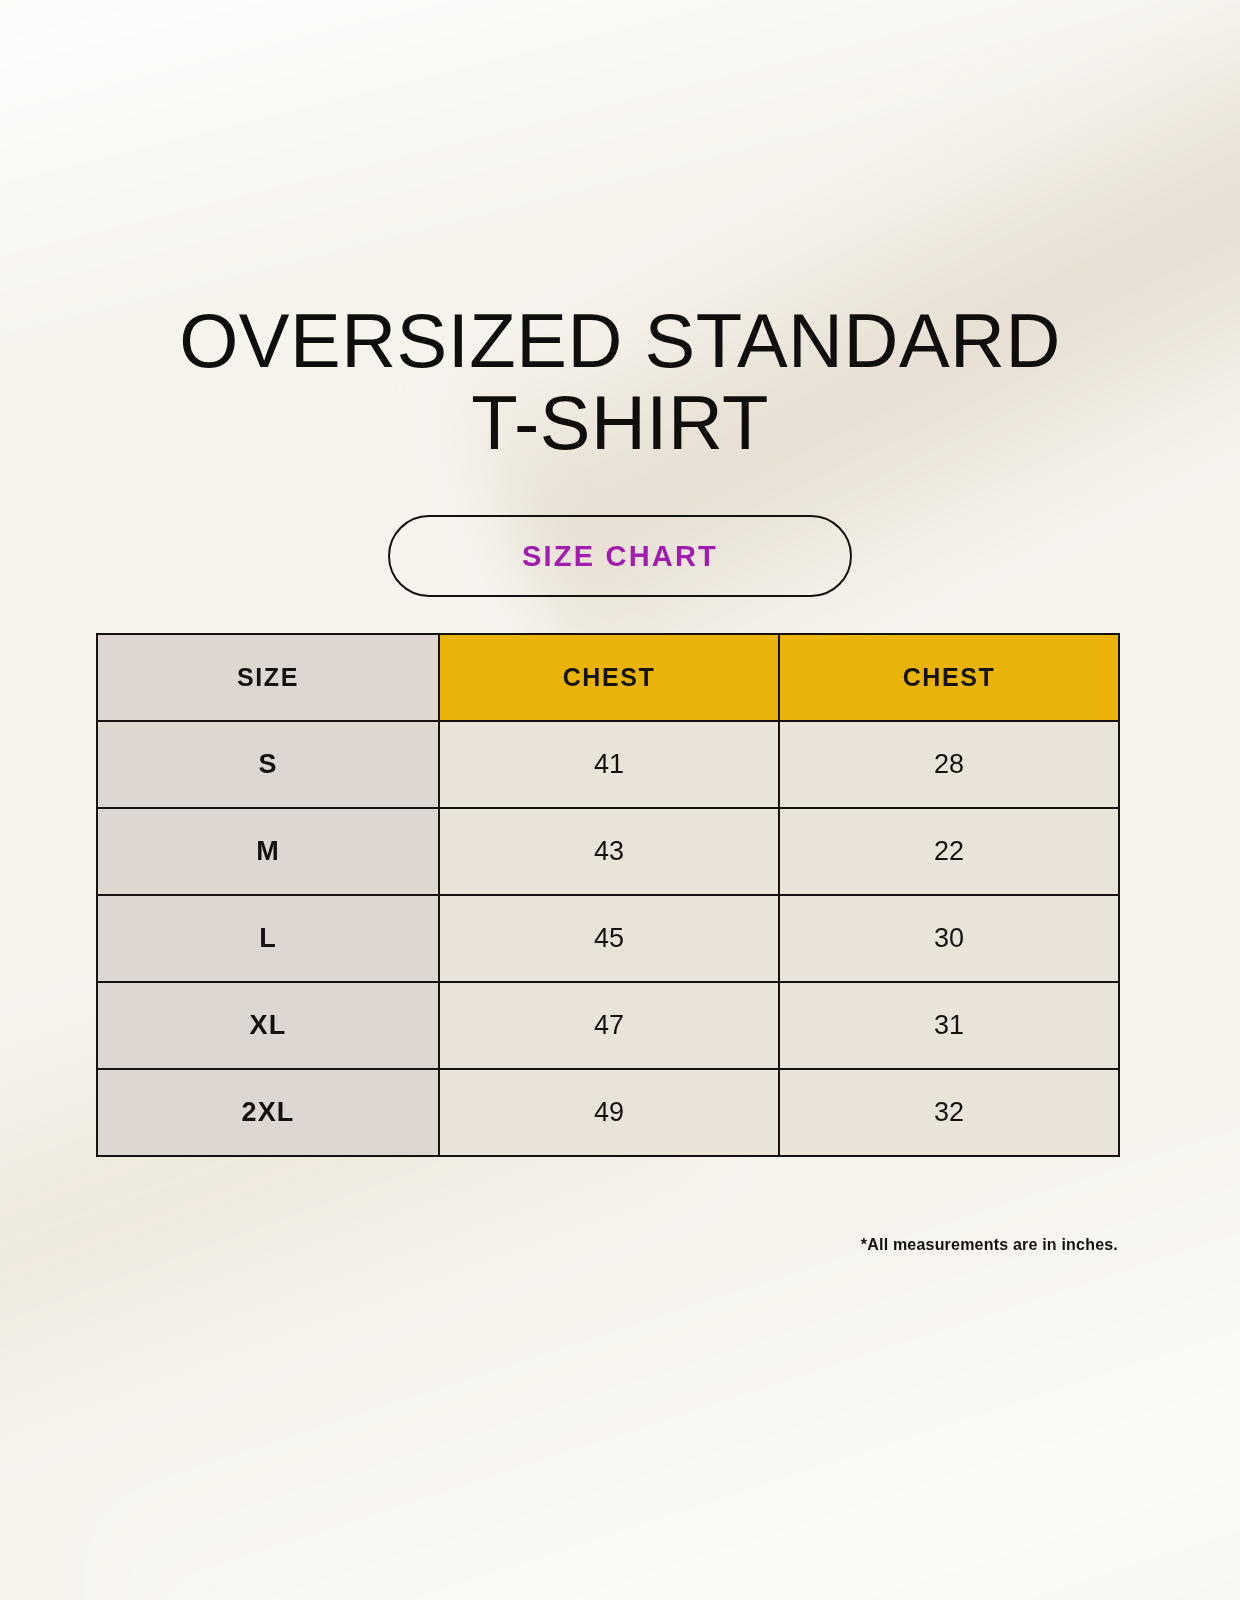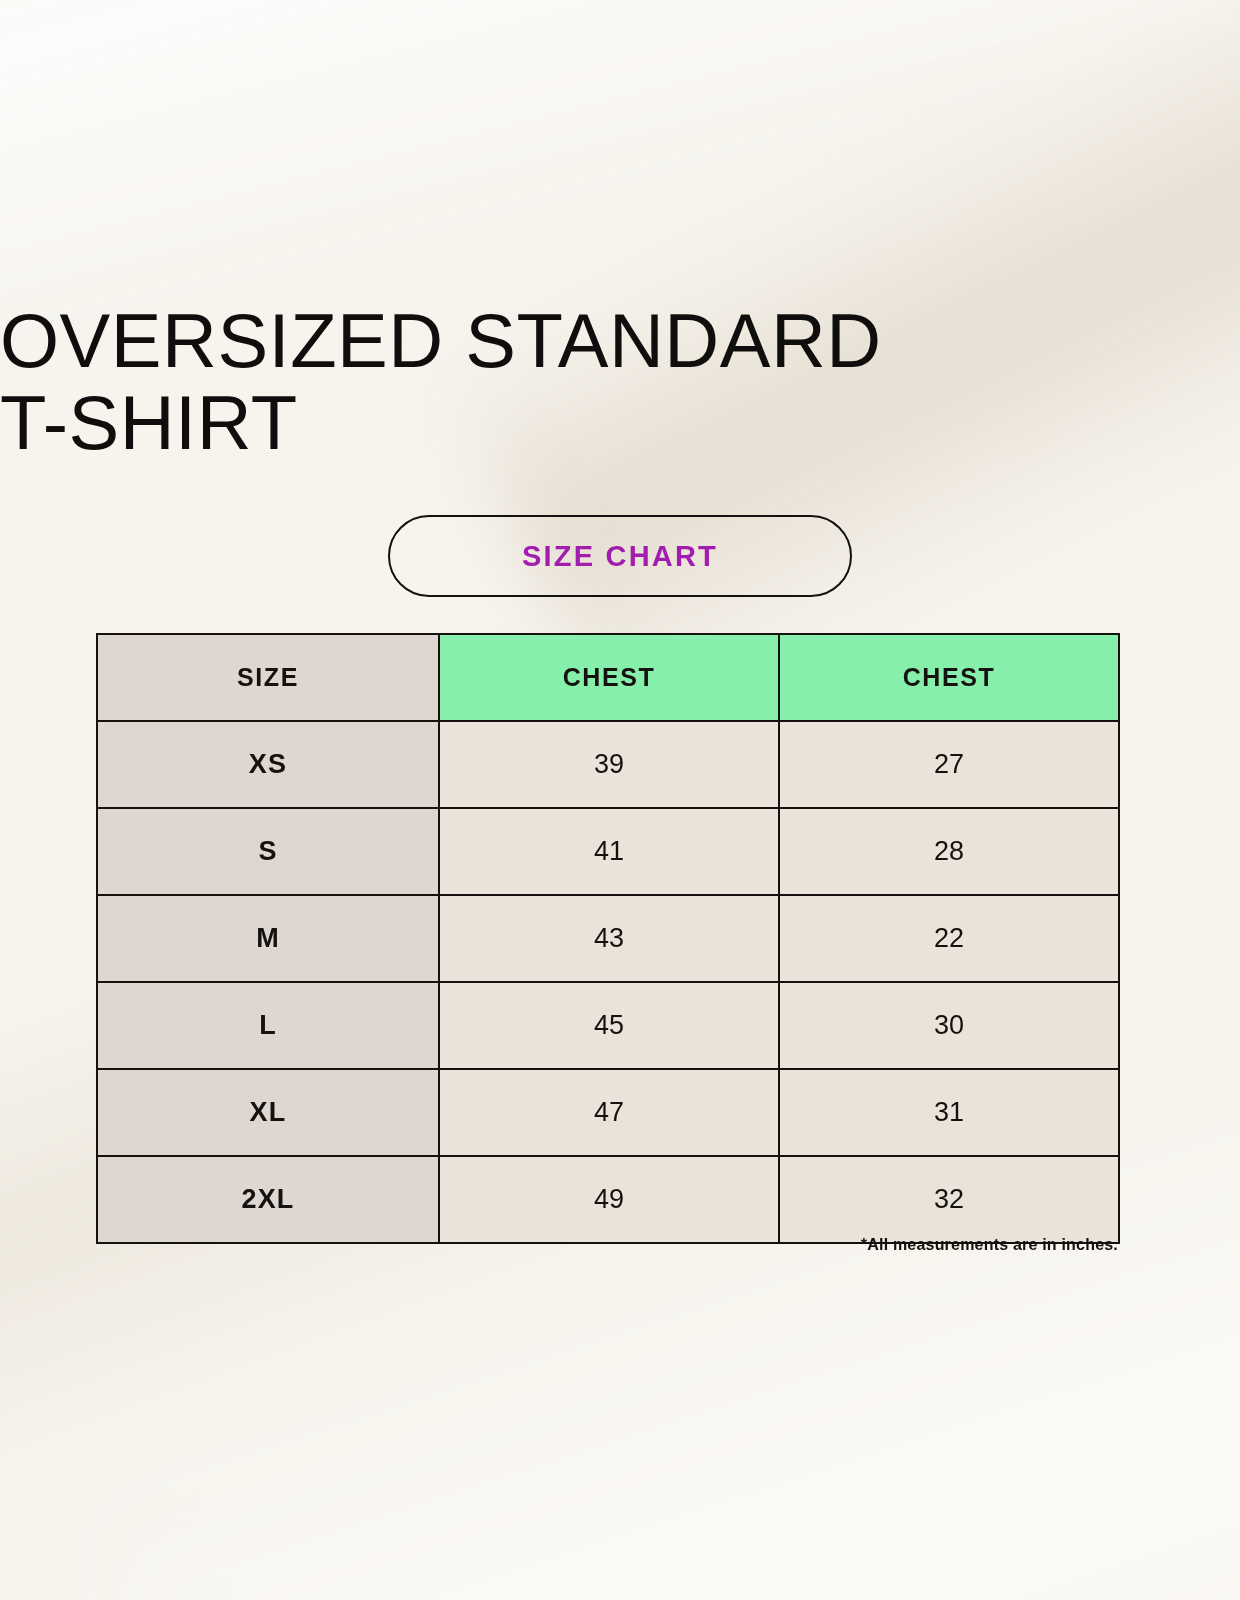--- a/index.html
+++ b/index.html
@@ -66,21 +66,21 @@
     width: 1240px;
     height: 1600px;
     z-index: 2;
   }
 
   .title {
     position: absolute;
     top: 300px;
     left: 0;
     width: 1240px;
-    text-align: left;
+    text-align: center;
     font-size: 76px;
     line-height: 1.08;
     font-weight: 400;
     letter-spacing: 0.5px;
     color: #100e0c;
     white-space: pre-line;
   }
 
   .pill {
     position: absolute;
@@ -125,21 +125,21 @@
   col.c-size { width: 342px; }
   col.c-chest { width: 340px; }
   col.c-length { width: 340px; }
 
   thead th {
     font-size: 25px;
     font-weight: 700;
     letter-spacing: 1.6px;
   }
   th.h-size { background: #ded6d0; margin-top: 40px; }
-  th.h-chest, th.h-length { background: #86efac; }
+  th.h-chest, th.h-length { background: #eab308; }
 
   tbody td.size-cell {
     background: #ded6d0;
     font-size: 27px;
     font-weight: 700;
     letter-spacing: 1.2px;
   }
   tbody td.val-cell {
     background: #eae3d9;
     font-size: 27px;
@@ -184,25 +184,20 @@
       </colgroup>
       <thead>
         <tr>
           <th class="h-size">SIZE</th>
           <th class="h-chest">CHEST</th>
           <th class="h-length">CHEST</th>
         </tr>
       </thead>
       <tbody>
         <tr>
-          <td class="size-cell">XS</td>
-          <td class="val-cell">39</td>
-          <td class="val-cell">27</td>
-        </tr>
-        <tr>
           <td class="size-cell">S</td>
           <td class="val-cell">41</td>
           <td class="val-cell">28</td>
         </tr>
         <tr>
           <td class="size-cell">M</td>
           <td class="val-cell">43</td>
           <td class="val-cell">22</td>
         </tr>
         <tr>

